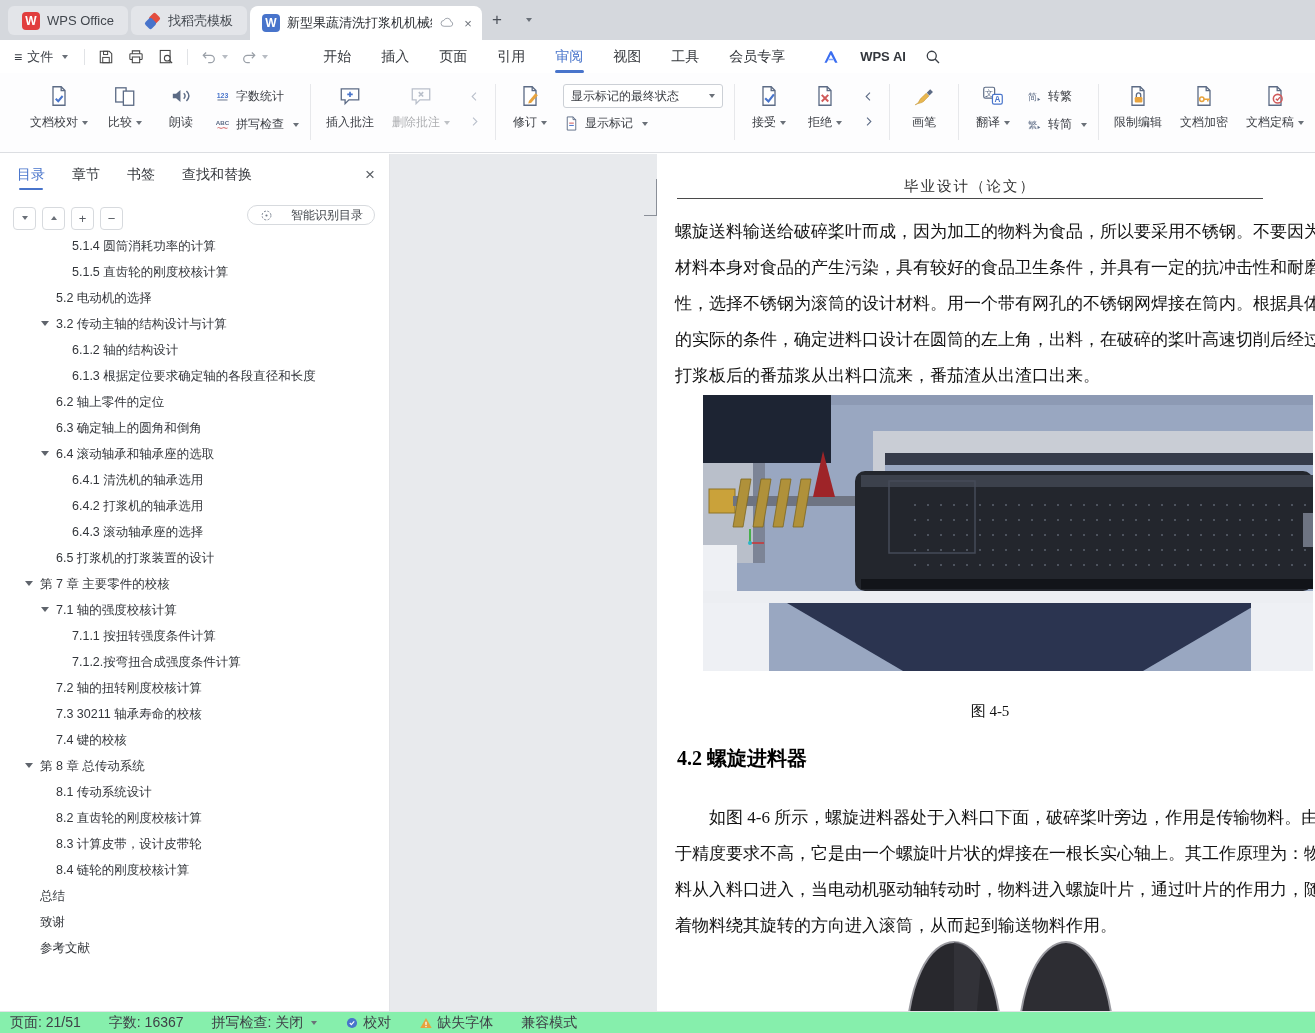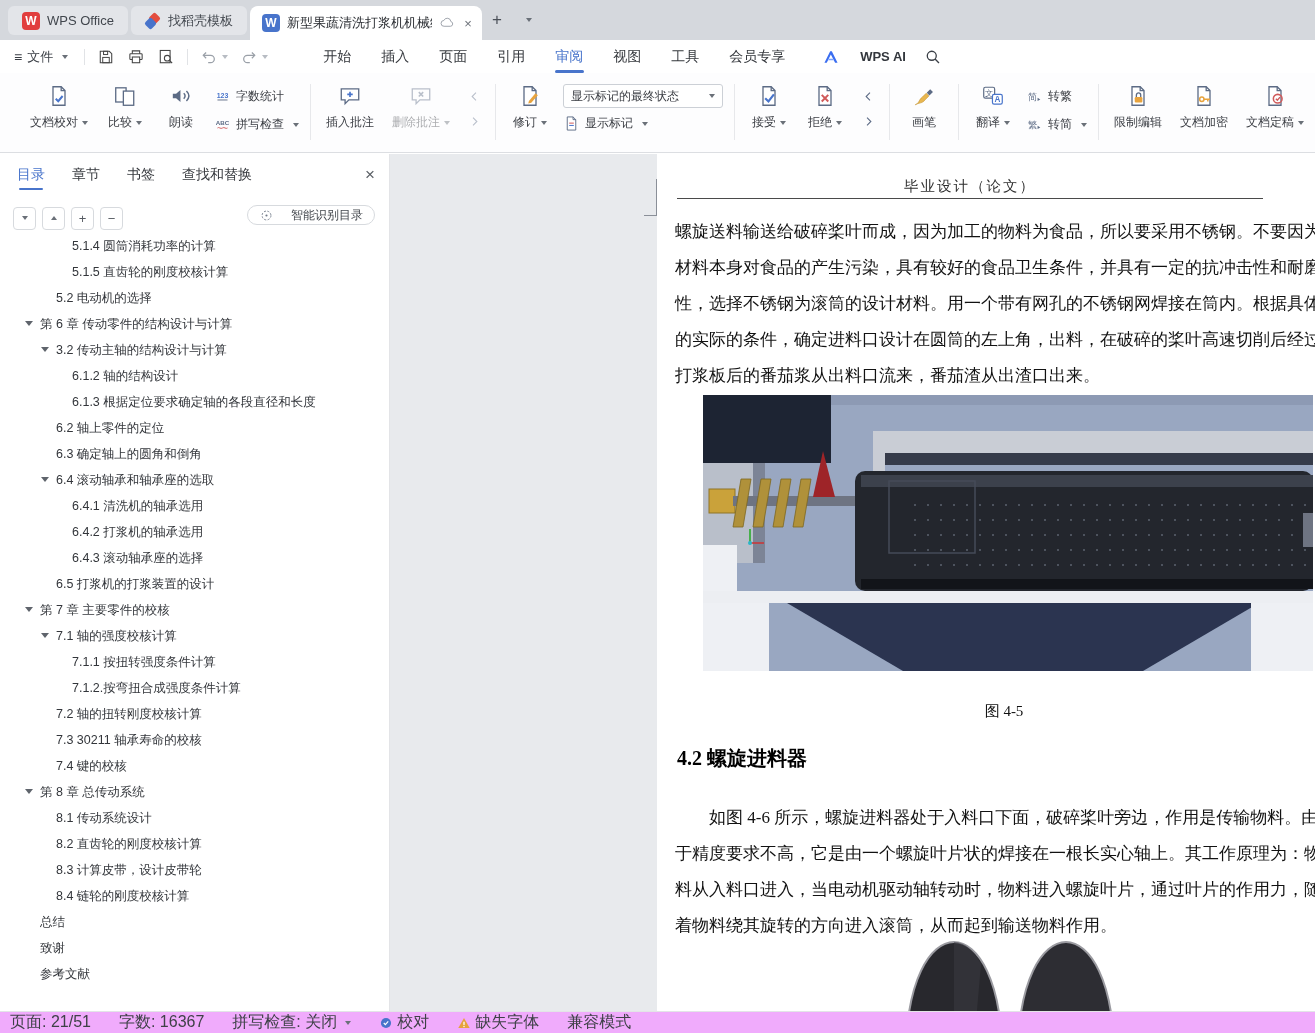--- a/index.html
+++ b/index.html
@@ -81,26 +81,26 @@
   .page { position:absolute; left:267px; top:0; width:760px; height:100%; background:#fff; overflow:hidden; }
   .serif { font-family:"Liberation Serif","DejaVu Serif",serif; }
   .pg-header { position:absolute; top:22px; left:20px; width:586px; height:20px; line-height:20px; text-align:center; font-size:14.5px; letter-spacing:2px; color:#2e2e2e; }
   .pg-header-line { position:absolute; top:44px; left:20px; width:586px; border-top:1px solid #4a4a4a; }
   .para { position:absolute; left:18px; }
   .p1 { top:60px; }
   .p2 { top:646px; }
   .dline { height:36px; line-height:36px; white-space:nowrap; font-size:17px; color:#121212; font-family:"Liberation Serif","DejaVu Serif",serif; }
   .p2 .dline:first-child { text-indent:34px; }
   .figure1 { position:absolute; left:46px; top:241px; width:610px; height:276px; }
-  .caption { position:absolute; top:541px; left:42px; width:610px; height:32px; line-height:32px; text-align:center; font-size:15px; color:#111; }
+  .caption { position:absolute; top:541px; left:28px; width:610px; height:32px; line-height:32px; text-align:center; font-size:15px; color:#111; }
   .h2 { position:absolute; top:591px; left:20px; font-size:20px; font-weight:bold; color:#000; }
   .figure2 { position:absolute; left:191px; top:782px; width:330px; height:120px; }
 
   
-  .statusbar { position:absolute; left:0; right:0; bottom:0; height:22px; background:#f0abfc; border-top:1px solid #e3e4e7; display:flex; align-items:center; gap:28px; padding-left:10px; font-size:16px; color:#3e4147; }
+  .statusbar { position:absolute; left:0; right:0; bottom:0; height:22px; background:#86efac; border-top:1px solid #e3e4e7; display:flex; align-items:center; gap:28px; padding-left:10px; font-size:14px; color:#3e4147; }
   .sb-item { display:flex; align-items:center; gap:4px; white-space:nowrap; }
   .sic { width:14px; height:14px; }
 </style>
 </head>
 <body>
 
 <div class="tabbar">
   <div class="tab tab-pill">
     <span class="wlogo red">W</span>
     <span>WPS Office</span>
@@ -527,21 +527,20 @@
               <circle cx="11" cy="11" r="1.6" fill="#6f7887"></circle>
             </svg>
           </span>
         <span>智能识别目录</span>
       </div>
     </div>
     <div class="toc">
         <div class="toc-row" style="padding-left: 72px;"><span>5.1.4 圆筒消耗功率的计算</span></div>
         <div class="toc-row" style="padding-left: 72px;"><span>5.1.5 直齿轮的刚度校核计算</span></div>
         <div class="toc-row" style="padding-left: 56px;"><span>5.2 电动机的选择</span></div>
-        <div class="toc-row" style="padding-left: 40px;"><span class="tri" style="left: 25px;"></span><span>第 6 章 传动零件的结构设计与计算</span></div>
         <div class="toc-row" style="padding-left: 56px;"><span class="tri" style="left: 41px;"></span><span>3.2 传动主轴的结构设计与计算</span></div>
         <div class="toc-row" style="padding-left: 72px;"><span>6.1.2 轴的结构设计</span></div>
         <div class="toc-row" style="padding-left: 72px;"><span>6.1.3 根据定位要求确定轴的各段直径和长度</span></div>
         <div class="toc-row" style="padding-left: 56px;"><span>6.2 轴上零件的定位</span></div>
         <div class="toc-row" style="padding-left: 56px;"><span>6.3 确定轴上的圆角和倒角</span></div>
         <div class="toc-row" style="padding-left: 56px;"><span class="tri" style="left: 41px;"></span><span>6.4 滚动轴承和轴承座的选取</span></div>
         <div class="toc-row" style="padding-left: 72px;"><span>6.4.1 清洗机的轴承选用</span></div>
         <div class="toc-row" style="padding-left: 72px;"><span>6.4.2 打浆机的轴承选用</span></div>
         <div class="toc-row" style="padding-left: 72px;"><span>6.4.3 滚动轴承座的选择</span></div>
         <div class="toc-row" style="padding-left: 56px;"><span>6.5 打浆机的打浆装置的设计</span></div>

